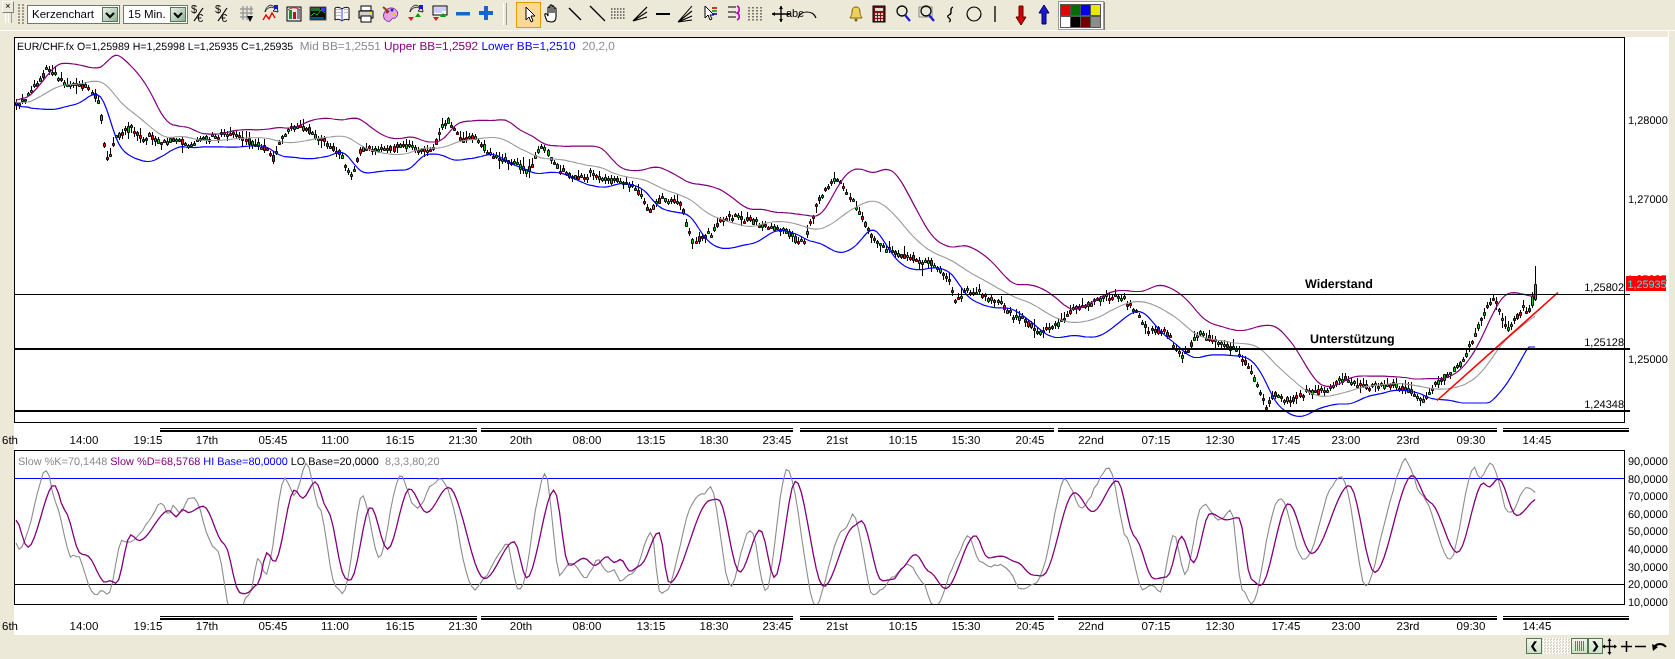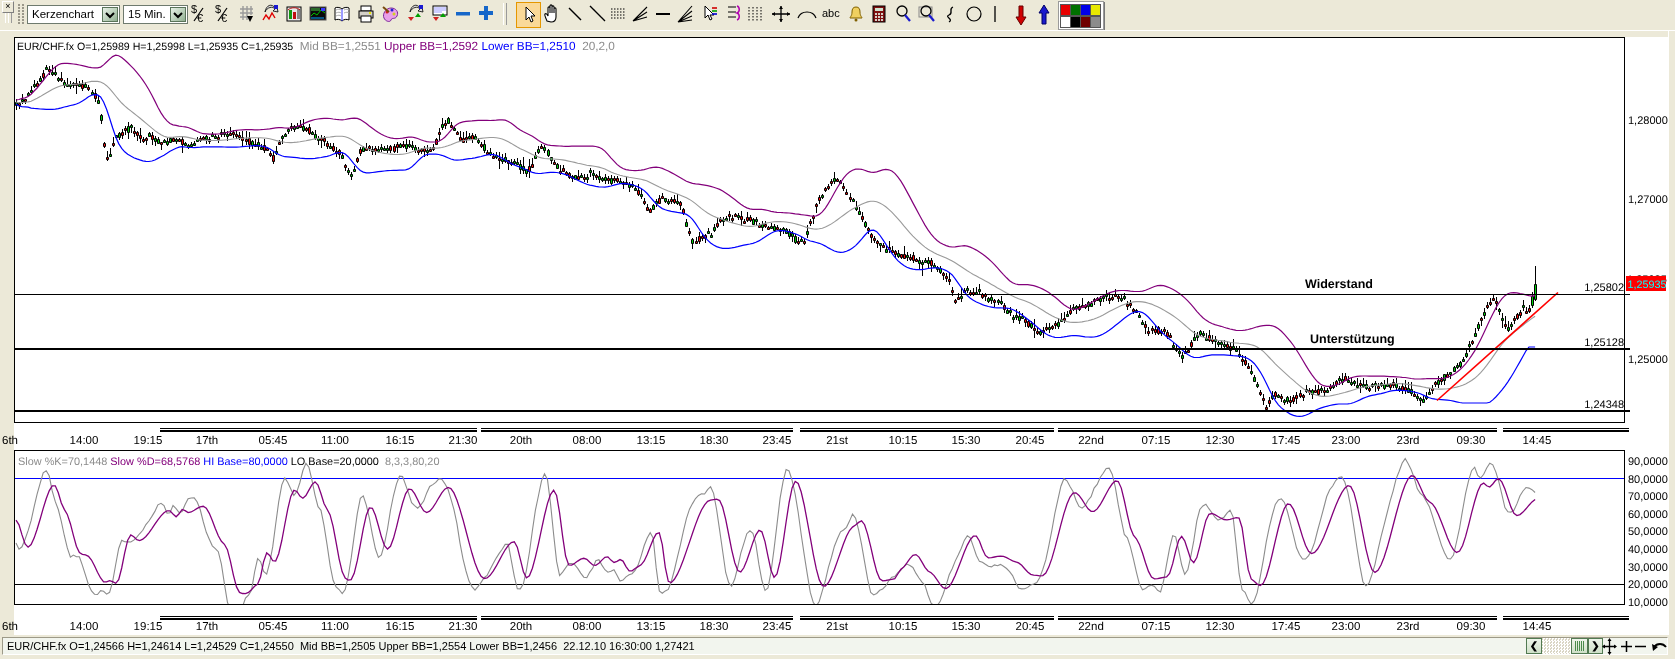--- a/index.html
+++ b/index.html
@@ -259,21 +259,21 @@
       <div class="ic" style="left:746px;width:20px"><svg width="18" height="20" viewBox="0 0 18 20">
           <path d="M3 3v14M7 3v14M11 3v14M15 3v14" stroke="#000" stroke-width="1" stroke-dasharray="1.5 1.5"></path>
         </svg></div>
       <div class="ic" style="left:770px;width:22px"><svg width="22" height="20" viewBox="0 0 22 20">
           <path d="M11 2v16M2 10h18" stroke="#000" stroke-width="1.3"></path>
           <path d="M11 2l-2 3h4zM11 18l-2-3h4zM2 10l3-2v4zM20 10l-3-2v4z" fill="#000"></path>
         </svg></div>
       <div class="ic" style="left:796px;width:22px"><svg width="22" height="20" viewBox="0 0 22 20">
           <path d="M2 14C5 6 17 6 20 14" stroke="#000" fill="none" stroke-width="1.2"></path>
         </svg></div>
-      <div class="ic" style="left:821px;width:22px"><svg width="22" height="20" viewBox="0 0 22 20">
+      <div class="ic" style="left:785px;width:22px"><svg width="22" height="20" viewBox="0 0 22 20">
           <text x="1" y="13" font-size="11" font-family="Liberation Sans">abc</text>
         </svg></div>
       <div class="ic" style="left:847px;width:20px"><svg width="18" height="20" viewBox="0 0 18 20">
           <path d="M9 3c3 0 4 2 4 5 0 4 2 5 2 6H3c0-1 2-2 2-6 0-3 1-5 4-5z" fill="#f0d060" stroke="#806000"></path>
           <circle cx="9" cy="16" r="1.5" fill="#806000"></circle>
         </svg></div>
       <div class="ic" style="left:870px;width:20px"><svg width="18" height="20" viewBox="0 0 18 20">
           <rect x="3" y="2" width="12" height="16" fill="#801010" stroke="#000"></rect>
           <rect x="5" y="4" width="8" height="3" fill="#cfe2cf"></rect>
           <g fill="#d4d0c8">
@@ -317,21 +317,20 @@
         <div style="position:absolute;left:11px;top:2px;width:9px;height:10px;background:#007000;border:0.5px solid #555"></div>
         <div style="position:absolute;left:21px;top:2px;width:9px;height:10px;background:#0000e8;border:0.5px solid #555"></div>
         <div style="position:absolute;left:31px;top:2px;width:9px;height:10px;background:#e8e800;border:0.5px solid #555"></div>
         <div style="position:absolute;left:1px;top:14px;width:9px;height:10px;background:#ffffff;border:0.5px solid #555"></div>
         <div style="position:absolute;left:11px;top:14px;width:9px;height:10px;background:#000000;border:0.5px solid #555"></div>
         <div style="position:absolute;left:21px;top:14px;width:9px;height:10px;background:#700000;border:0.5px solid #555"></div>
         <div style="position:absolute;left:31px;top:14px;width:9px;height:10px;background:#8c8c8c;border:0.5px solid #555"></div>
       </div>
     </div>
 <div id="statusbar">
-      <div id="statusfield">EUR/CHF.fx O=1,24566 H=1,24614 L=1,24529 C=1,24550&nbsp;&nbsp;Mid BB=1,2505 Upper BB=1,2554 Lower BB=1,2456&nbsp;&nbsp;22.12.10 16:30:00 1,27421</div>
       <div style="position:absolute;left:1526px;top:3px;width:16px;height:16px;background:linear-gradient(#eef5ea,#cfe0c8);border:1px solid #527a52;box-sizing:border-box;text-align:center;font:bold 10px 'Liberation Sans',sans-serif;line-height:14px">❮</div>
       <div style="position:absolute;left:1542px;top:3px;width:29px;height:16px;background:repeating-conic-gradient(#fff 0 25%,#d9d5c4 0 50%) 0 0/3px 3px"></div>
       <div style="position:absolute;left:1571px;top:3px;width:17px;height:16px;background:linear-gradient(#eef5ea,#cfe0c8);border:1px solid #527a52;box-sizing:border-box;text-align:center;font:bold 10px 'Liberation Sans',sans-serif;line-height:14px"><svg width="11" height="10" viewBox="0 0 11 10" style="margin-top:2px">
           <path d="M1.5 0v10M3.5 0v10M5.5 0v10M7.5 0v10M9.5 0v10" stroke="#4a8a4a" stroke-width="1"></path>
         </svg></div>
       <div style="position:absolute;left:1588px;top:3px;width:15px;height:16px;background:linear-gradient(#eef5ea,#cfe0c8);border:1px solid #527a52;box-sizing:border-box;text-align:center;font:bold 10px 'Liberation Sans',sans-serif;line-height:14px">❯</div>
       <div class="sbi" style="left:1602px"><svg width="15" height="17" viewBox="0 0 15 17">
           <path d="M7.5 2v13M1 8.5h13" stroke="#000" stroke-width="1.3"></path>
           <path d="M7.5 0l-2 3h4zM7.5 17l-2-3h4zM0 8.5l3-2v4zM15 8.5l-3-2v4z" fill="#000"></path>
         </svg></div>

